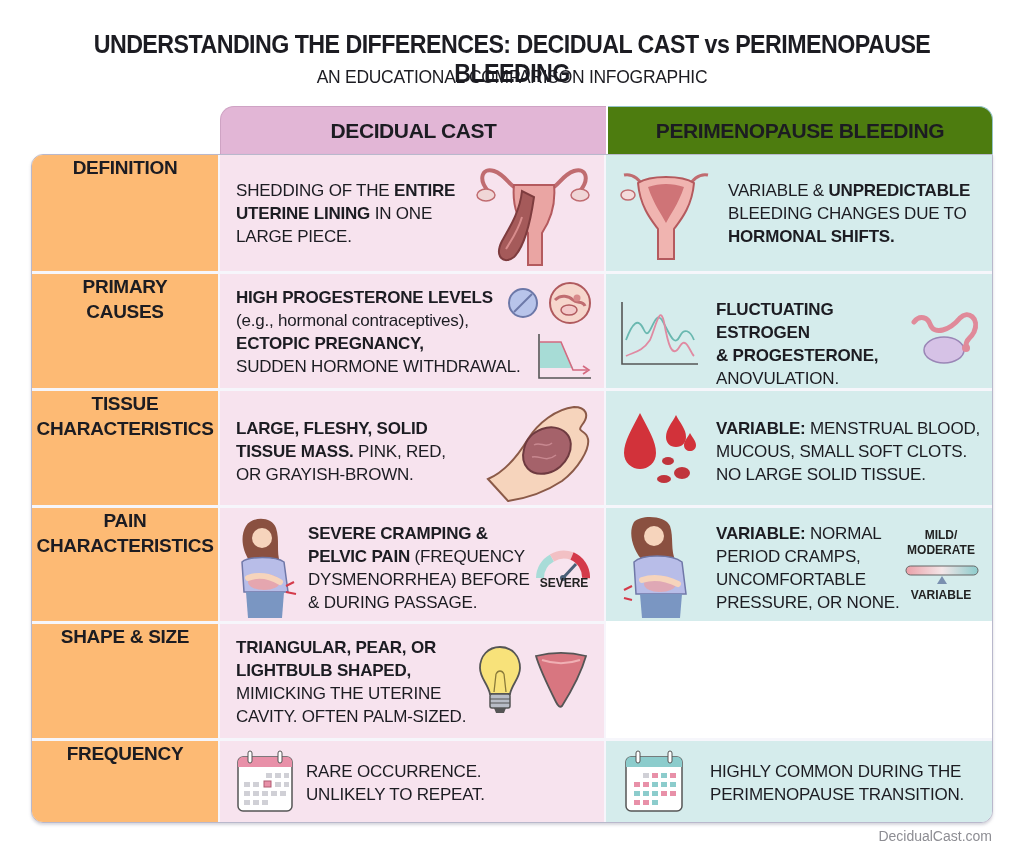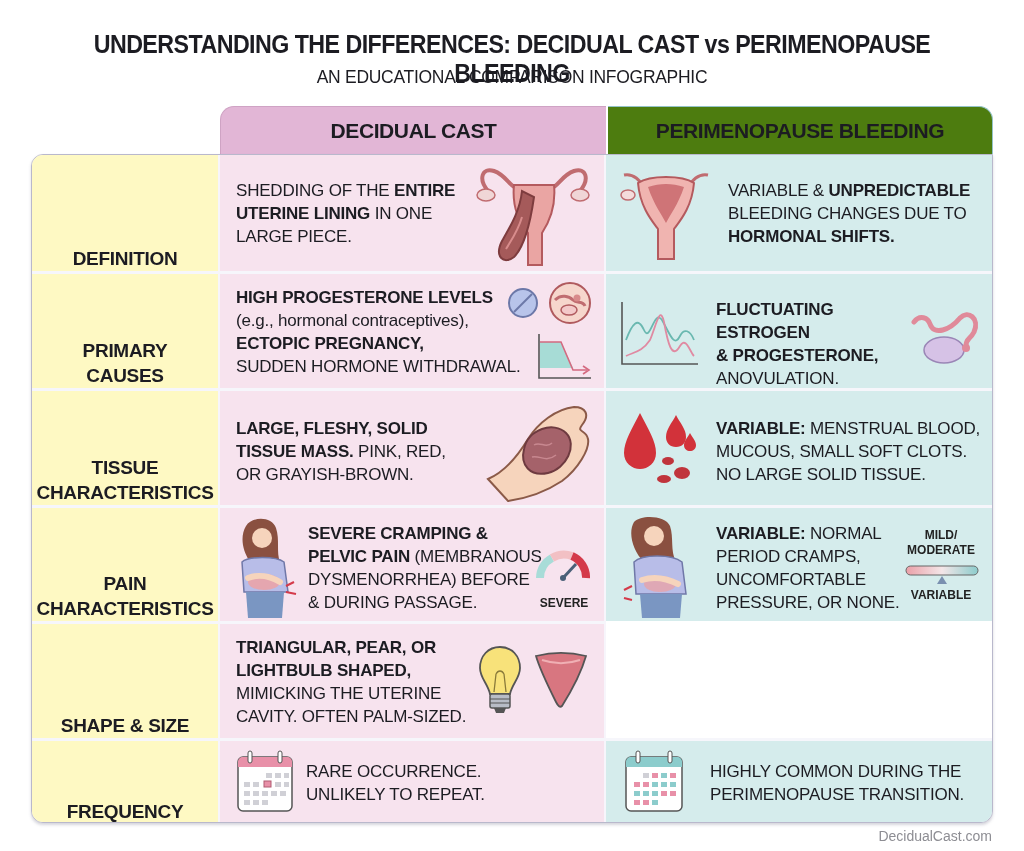--- a/index.html
+++ b/index.html
@@ -16,21 +16,21 @@
     justify-content: center; font-weight: 700; font-size: 21px; letter-spacing: -0.4px; }
   .hdr-dc { left: 220px; width: 386px; background: #e2b6d6; border-radius: 14px 0 0 0;
     border-top: 1px solid #cfa3c4; border-left: 1px solid #cfa3c4; }
   .hdr-pb { left: 608px; width: 385px; background: #4d7c0f; border-radius: 0 14px 0 0;
     border-top: 1px solid #94c3c8; border-right: 1px solid #94c3c8; }
 
   .table { position: absolute; top: 154px; left: 31px; width: 962px; height: 669px;
     border-radius: 12px 0 12px 12px; overflow: hidden;
     border: 1px solid #b9b8cc; box-shadow: 0 2px 3px rgba(90,90,120,0.25); background: #ffffff; }
   .row { position: absolute; left: 0; width: 962px; display: flex; }
-  .cell-label { width: 188px; background: #fef9c3; display: flex; align-items: flex-end;
+  .cell-label { width: 188px; background: #fdba74; display: flex; align-items: flex-start;
     justify-content: center; text-align: center; font-weight: 700; font-size: 19px;
     line-height: 25px; letter-spacing: -0.3px; border-right: 2px solid #f7f5fb; }
   .cell-dc { width: 386px; background: #f7e3ee; position: relative; border-right: 2px solid #f7f5fb; }
   .cell-pb { width: 386px; background: #d5ecec; position: relative; }
   .row + .row .cell-label, .row + .row .cell-dc, .row + .row .cell-pb { border-top: 3px solid #f6f6fb; }
 
   .txt { position: absolute; font-size: 17px; line-height: 23px; letter-spacing: -0.2px; color: #1c1c22; }
   .txt b { font-weight: 700; }
   .ico { position: absolute; }
   .tiny { position: absolute; font-size: 12px; font-weight: 700; text-align: center; line-height: 15px; color: #222; }
@@ -172,32 +172,32 @@
         <path d="M18 10 C24 0 44 0 48 12 C52 24 48 36 52 46 L22 46 C14 34 12 20 18 10 Z" fill="#8a5040"></path>
         <circle cx="34" cy="22" r="10" fill="#f6d4bc"></circle>
         <path d="M14 46 C20 40 48 40 56 46 L60 76 L16 76 Z" fill="#b8bde8" stroke="#7078a8" stroke-width="1.5"></path>
         <ellipse cx="36" cy="66" rx="16" ry="8" fill="#f0a0a0" opacity="0.8"></ellipse>
         <path d="M20 62 C30 58 42 60 52 66" stroke="#f6d4bc" stroke-width="6" fill="none" stroke-linecap="round"></path>
         <path d="M18 76 L56 76 L54 102 L20 102 Z" fill="#7a96c2"></path>
         <path d="M58 70 L66 66 M58 76 L68 78" stroke="#d43a4a" stroke-width="2"></path>
       </svg>
       <div class="txt" style="left:88px;top:14px;width:240px;">
         <b>SEVERE CRAMPING &amp;</b><br>
-        <b>PELVIC PAIN</b><span> (MEMBRANOUS</span><br>
+        <b>PELVIC PAIN</b><span> (FREQUENCY</span><br>
         <span>DYSMENORRHEA) BEFORE</span><br>
         <span>&amp; DURING PASSAGE.</span>
       </div>
       <svg class="ico" style="left:316px;top:40px;" width="54" height="34" viewBox="0 0 54 34">
         <path d="M4 30 A23 23 0 0 1 16 10" stroke="#a8dcd8" stroke-width="8" fill="none"></path>
         <path d="M16 10 A23 23 0 0 1 36 8" stroke="#f2c0c4" stroke-width="8" fill="none"></path>
         <path d="M36 8 A23 23 0 0 1 50 30" stroke="#d43a4a" stroke-width="8" fill="none"></path>
         <line x1="27" y1="30" x2="40" y2="16" stroke="#4a6078" stroke-width="3"></line>
         <circle cx="27" cy="30" r="3" fill="#4a6078"></circle>
       </svg>
-      <div class="tiny" style="left:316px;top:88px;width:56px;">SEVERE</div>
+      <div class="tiny" style="left:316px;top:68px;width:56px;">SEVERE</div>
     </div>
     <div class="cell-pb">
       <svg class="ico" style="left:14px;top:8px;" width="80" height="104" viewBox="0 0 80 104">
         <path d="M14 6 C22 -2 46 0 50 10 C54 22 50 34 56 46 L24 46 C12 34 8 16 14 6 Z" fill="#8a5040"></path>
         <circle cx="34" cy="20" r="10" fill="#f6d4bc"></circle>
         <path d="M14 46 C22 38 52 38 62 46 L66 78 L16 78 Z" fill="#b8bde8" stroke="#7078a8" stroke-width="1.5"></path>
         <ellipse cx="40" cy="68" rx="16" ry="8" fill="#f0a0a0" opacity="0.7"></ellipse>
         <path d="M22 64 C34 60 46 62 58 68" stroke="#f6d4bc" stroke-width="6" fill="none" stroke-linecap="round"></path>
         <path d="M20 78 L62 78 L60 102 L22 102 Z" fill="#7a96c2"></path>
         <path d="M4 74 L12 70 M4 82 L12 84" stroke="#d43a4a" stroke-width="2"></path>

